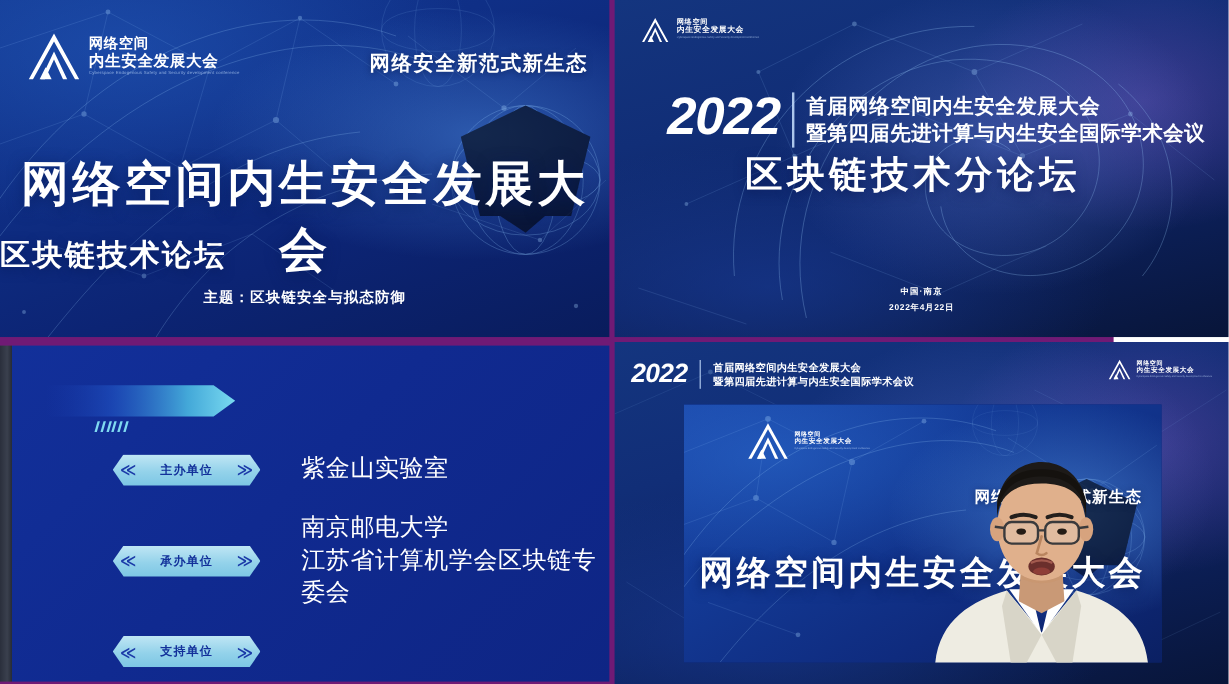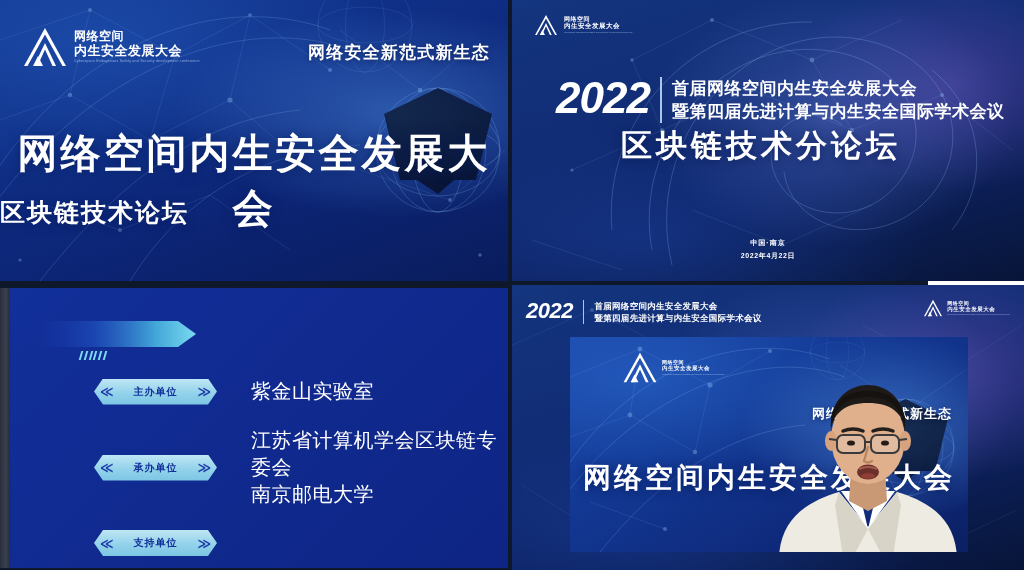--- a/index.html
+++ b/index.html
@@ -4,21 +4,21 @@
 <style>
   * { margin:0; padding:0; box-sizing:border-box; }
   html,body{
     width:1024px; height:570px; overflow:hidden;
     background:#ffffff;
     font-family:"Liberation Sans","DejaVu Sans",sans-serif;
   }
   .grid{
     position:relative;
     width:928px;height:570px;
-    background:#0f172a;
+    background:#701a75;
   }
   .panel{position:absolute;overflow:hidden;}
   
   #p-tl{left:0;top:0;width:508px;height:281px;}
   #p-tr{left:512px;top:0;width:512px;height:281px;}
   #p-bl{left:0;top:285px;width:508px;height:285px;}
   #p-br{left:512px;top:285px;width:512px;height:285px;}
 
   
   .bg-deep{
@@ -257,20 +257,21 @@
       <span class="logo-txt">
         <span class="logo-l1">网络空间</span>
         <span class="logo-l2">内生安全发展大会</span>
         <span class="logo-l3">Cyberspace Endogenous Safety and Security development conference</span>
       </span>
     </div>
 
     <div class="slogan">网络安全新范式新生态</div>
     <div class="big-title">网络空间内生安全发展大会</div>
     <div class="sub-title">区块链技术论坛</div>
+    <div class="topic">主题：区块链安全与拟态防御</div>
   </div>
 
   <div class="panel" id="p-tr">
     <div class="bg-deep2"></div>
     <svg class="mesh" viewBox="0 0 512 281" preserveAspectRatio="none">
       <line x1="120" y1="60" x2="200" y2="20"></line>
         <line x1="200" y1="20" x2="300" y2="60"></line>
       <line x1="300" y1="60" x2="390" y2="20"></line>
         <line x1="150" y1="130" x2="240" y2="90"></line>
       <line x1="240" y1="90" x2="340" y2="130"></line>
@@ -369,22 +370,22 @@
         </div>
 
         <div class="row">
           <div class="badge-wrap">
             <span class="badge-bg"></span>
             <span class="chev l">≪</span>
             <span class="badge-txt">承办单位</span>
             <span class="chev r">≫</span>
           </div>
           <div class="row-val">
+            <span class="ln">南京邮电大学</span>
             <span class="ln">江苏省计算机学会区块链专委会</span>
-            <span class="ln">南京邮电大学</span>
           </div>
         </div>
 
         <div class="row">
           <div class="badge-wrap">
             <span class="badge-bg"></span>
             <span class="chev l">≪</span>
             <span class="badge-txt">支持单位</span>
             <span class="chev r">≫</span>
           </div>

